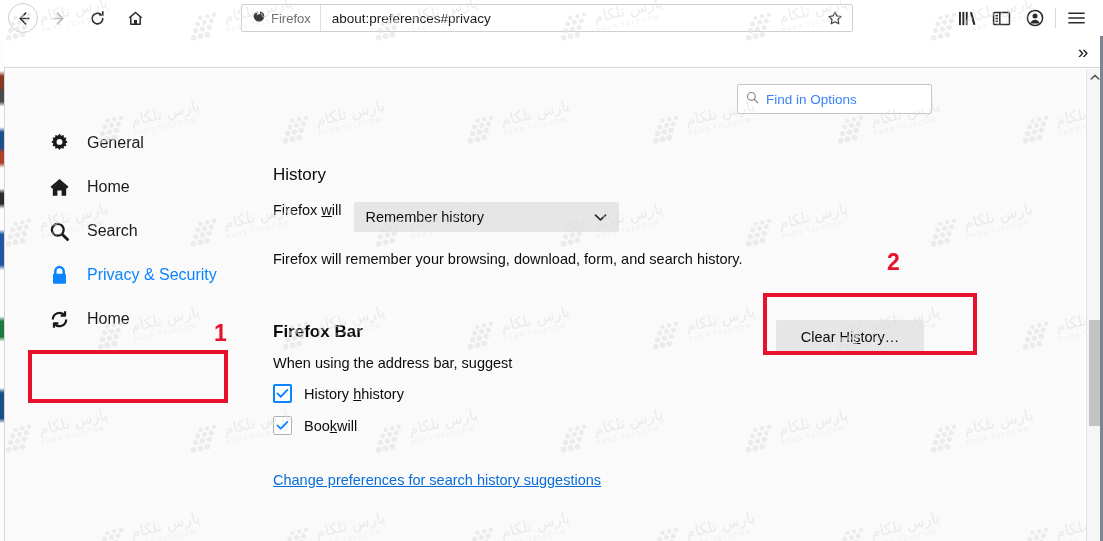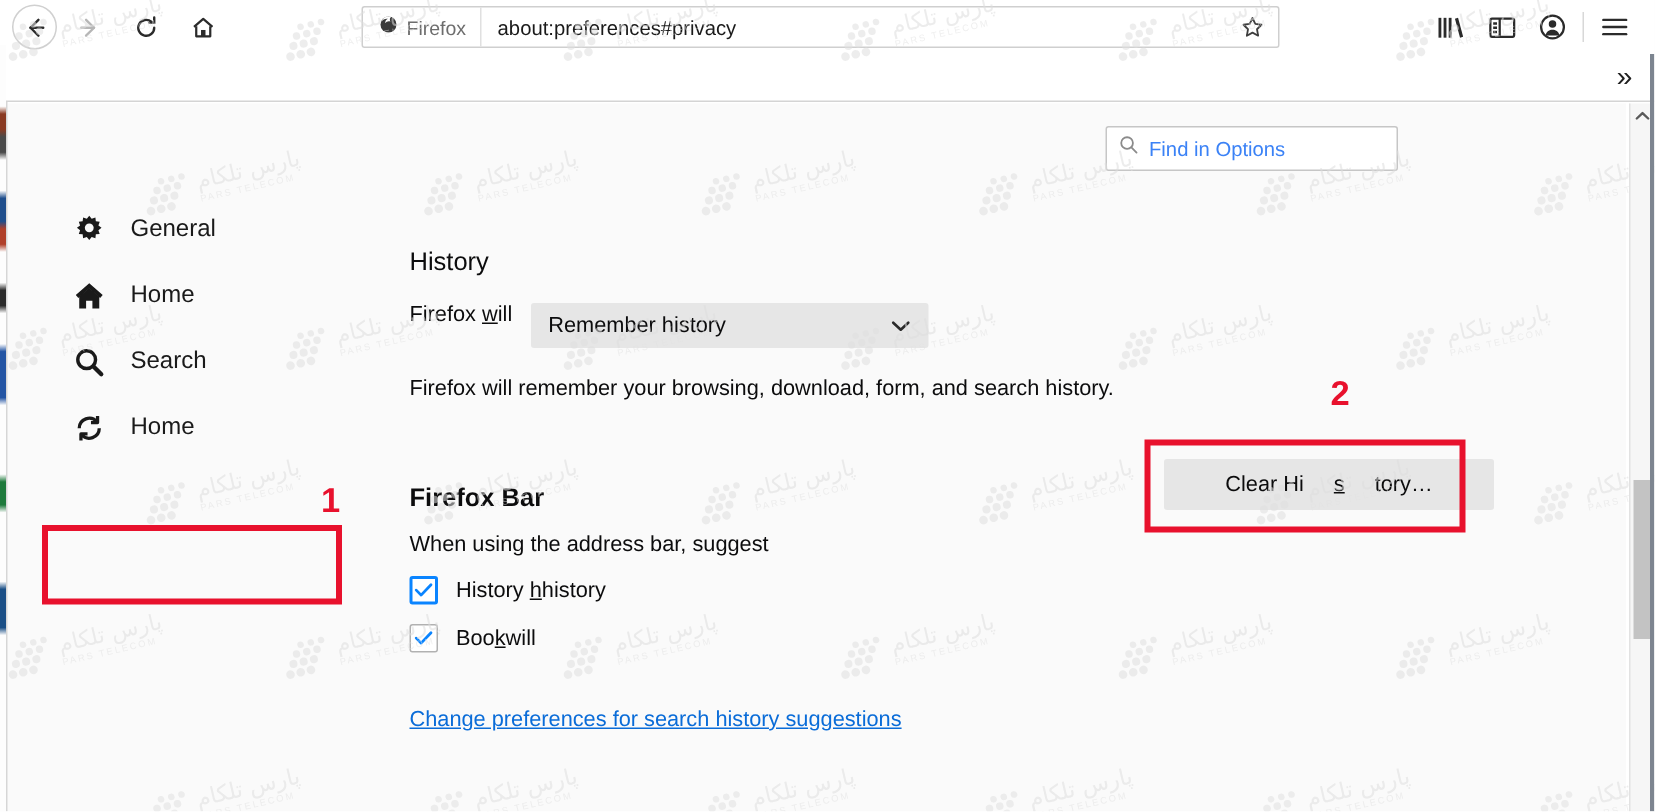--- a/index.html
+++ b/index.html
@@ -172,21 +172,21 @@
   }
   .findbox .mag { color: #8b8b8b; flex: none; }
   .findbox .ph {
     font-size: 13.5px;
     color: #3b82f6;
   }
 
   
   .sidebar {
     position: absolute;
-    left: 0; top: 62px;
+    left: 0; top: 52px;
     width: 250px;
   }
   .side-item {
     display: flex;
     align-items: center;
     gap: 16px;
     height: 44px;
     padding-left: 42px;
     color: #1a1a1a;
   }
@@ -280,29 +280,29 @@
   .prefs-link {
     font-size: 14.5px;
     color: #0a6cd8;
     margin-top: 24px;
     display: inline-block;
   }
 
   
   .clear-btn {
     position: absolute;
-    left: 771px; top: 237px;
-    width: 220px; height: 34px;
+    left: 771px; top: 251px;
+    width: 148px; height: 34px;
     background: #e6e6e6;
     border: none;
     border-radius: 2px;
     font-size: 14.5px;
     color: #0c0c0d;
     font-family: "Liberation Sans", sans-serif;
-    display: flex; align-items: center; justify-content: center; gap: 20px;
+    display: flex; align-items: center; justify-content: center;
   }
 
   
   .scrollbar {
     position: absolute;
     right: 0; top: 69px;
     width: 17px; height: 472px;
     background: #f6f6f6;
     border-left: 1px solid #e2e2e2;
     z-index: 35;
@@ -489,20 +489,29 @@
       <div class="side-item">
         <span class="sicon">
           <svg width="21" height="21" viewBox="0 0 22 22" fill="none" stroke="currentColor" stroke-width="2.4">
             <circle cx="9.2" cy="9.2" r="6.2"></circle>
             <line x1="13.8" y1="13.8" x2="19.4" y2="19.4" stroke-width="3" stroke-linecap="round"></line>
           </svg>
         </span>
         <span class="slabel">Search</span>
       </div>
 
+      <div class="side-item active">
+        <span class="sicon">
+          <svg width="21" height="21" viewBox="0 0 22 22" fill="none">
+            <path d="M6.6 9.4 V6.6 A4.4 4.4 0 0 1 15.4 6.6 V9.4" stroke="#0a84ff" stroke-width="2.6"></path>
+            <rect x="4.2" y="9.2" width="13.6" height="10.4" rx="1.3" fill="#0a84ff"></rect>
+          </svg>
+        </span>
+        <span class="slabel">Privacy &amp; Security</span>
+      </div>
 
       <div class="side-item">
         <span class="sicon">
           <svg width="21" height="21" viewBox="0 0 22 22" fill="none" stroke="currentColor" stroke-width="2.3">
             <path d="M4 11 A7 7 0 0 1 16.4 6.6"></path>
             <path d="M18 11 A7 7 0 0 1 5.6 15.4"></path>
             <path d="M16.8 2.4 V7 H12.2" stroke-linejoin="round"></path>
             <path d="M5.2 19.6 V15 H9.8" stroke-linejoin="round"></path>
           </svg>
         </span>

